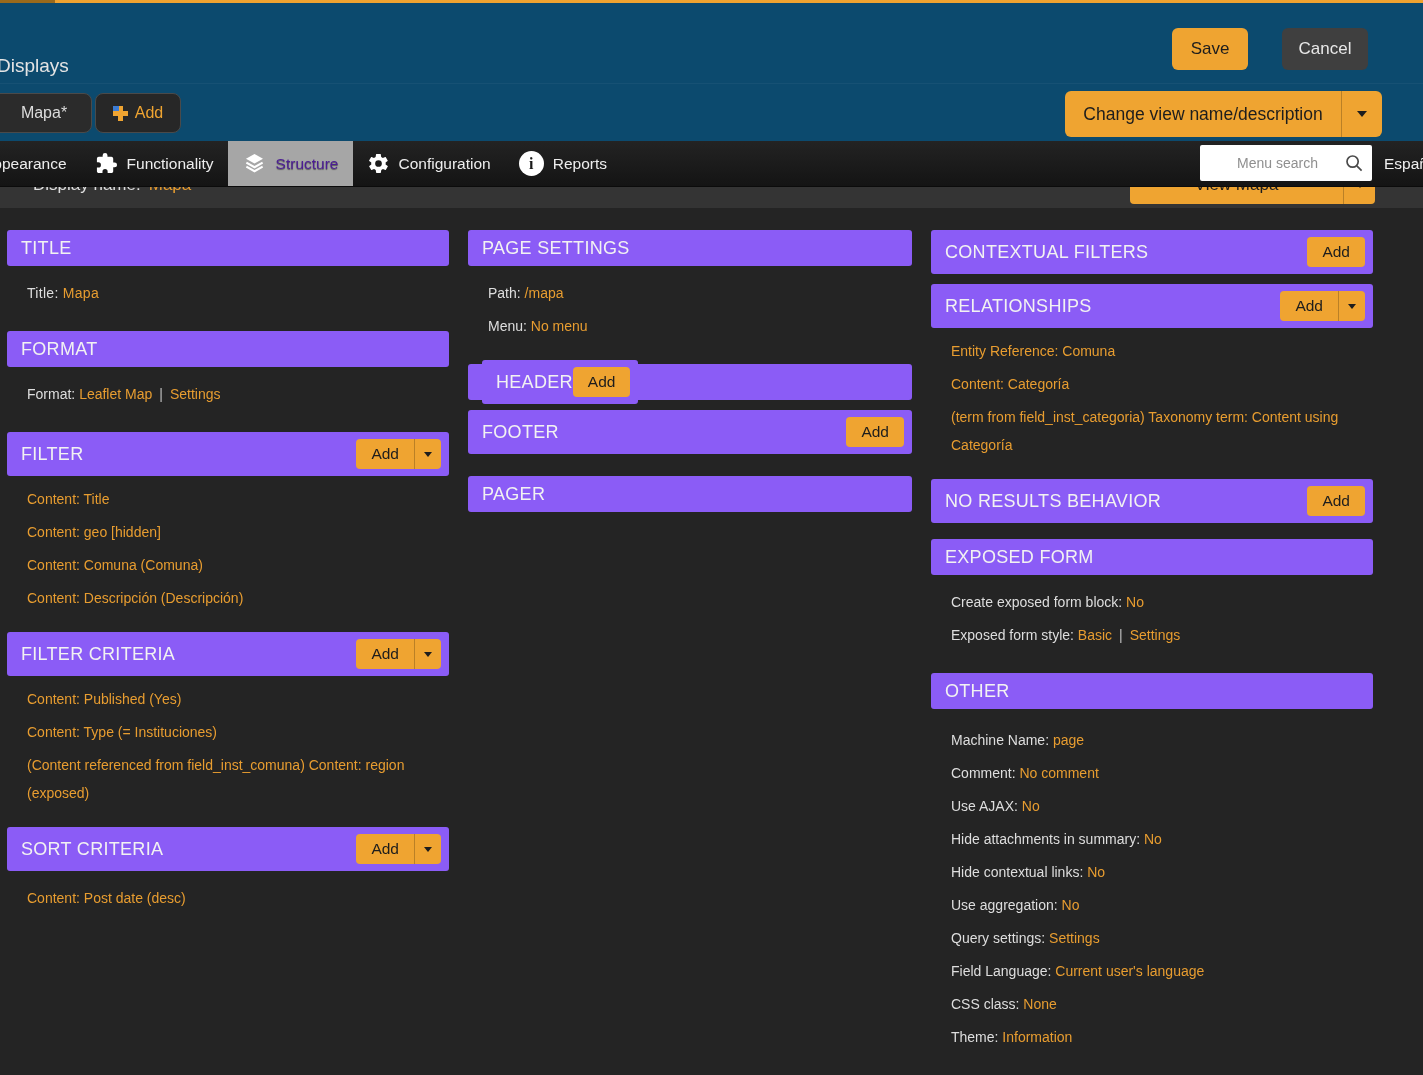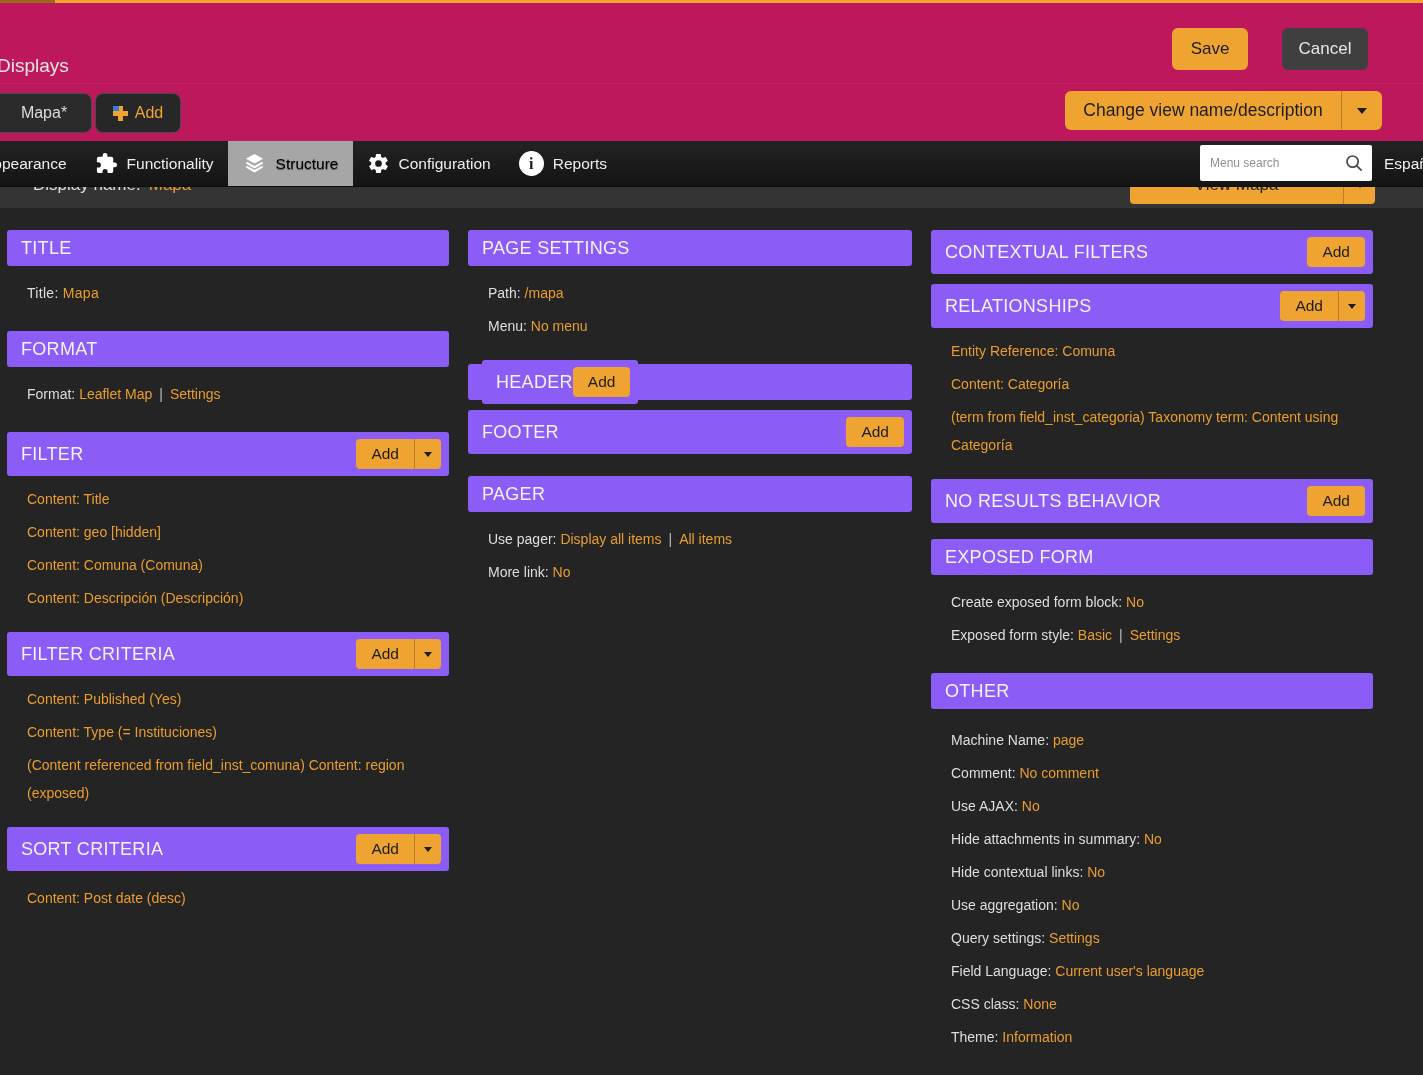--- a/index.html
+++ b/index.html
@@ -6,59 +6,59 @@
   body{
     width:1423px;height:1075px;overflow:hidden;position:relative;
     background:#242424;
     font-family:"Liberation Sans", sans-serif;
     -webkit-font-smoothing:antialiased;
   }
   
   .topstrip{position:absolute;top:0;left:0;width:100%;height:3px;background:#f0a330;z-index:40;}
   .topstrip .seg{position:absolute;left:0;top:0;width:55px;height:3px;background:#9a6a1c;}
   
-  .header{position:absolute;top:3px;left:0;width:100%;height:138px;background:#be185d;}
+  .header{position:absolute;top:3px;left:0;width:100%;height:138px;background:#0c4a6e;}
   .hdr-divider{position:absolute;top:80px;left:0;width:100%;height:1px;background:rgba(255,255,255,0.045);}
   .btn{display:flex;align-items:center;justify-content:center;border:none;cursor:pointer;
        font-family:"Liberation Sans",sans-serif;}
   .btn-save{position:absolute;left:1172px;top:25px;width:76px;height:42px;background:#efa431;
     color:#1d1d1d;font-size:17px;border-radius:6px;}
   .btn-cancel{position:absolute;left:1282px;top:25px;width:86px;height:42px;background:#3f3f3f;
     color:#e8e8e8;font-size:17px;border-radius:6px;}
   .displays-h{position:absolute;left:-3px;top:52px;color:#e4e4e4;font-size:19px;}
   .display-tab{position:absolute;left:-14px;top:90px;width:94px;height:38px;background:#2b2b2b;
     border:1px solid #4a4a4a;border-radius:8px;color:#dcdcdc;font-size:16px;padding-left:10px;}
   .add-display{position:absolute;left:95px;top:90px;width:84px;height:38px;background:#272727;
     border:1px solid #4a4a4a;border-radius:8px;color:#efa431;font-size:16px;gap:7px;}
   .plus-ic{position:relative;width:15px;height:15px;display:inline-block;}
   .plus-blue{position:absolute;left:0;top:0;width:6px;height:6px;background:#3b7bd4;}
   .plus-ic::before{content:'';position:absolute;left:5px;top:0;width:5px;height:15px;background:#efa431;}
   .plus-ic::after{content:'';position:absolute;left:0;top:5px;width:15px;height:5px;background:#efa431;}
-  .change-view{position:absolute;left:1065px;top:88px;width:317px;height:39px;background:#efa431;
+  .change-view{position:absolute;left:1065px;top:88px;width:317px;height:46px;background:#efa431;
     border-radius:6px;color:#1d1d1d;font-size:17.5px;padding:0;}
   .change-view .cv-label{flex:1;text-align:center;}
   .cv-sep{width:1px;height:100%;background:rgba(0,0,0,0.22);}
   .cv-caret{width:40px;display:flex;align-items:center;justify-content:center;}
   .caret{width:0;height:0;border-left:5px solid transparent;border-right:5px solid transparent;
     border-top:6px solid #1d1d1d;display:inline-block;}
   
   .toolbar{position:absolute;top:141px;left:0;width:100%;height:45px;z-index:30;
     background:linear-gradient(#232323,#141414);border-bottom:1px solid #0b0b0b;
     display:flex;align-items:stretch;}
   .tb-tab{display:flex;align-items:center;gap:9px;padding:0 14px;color:#ededed;font-size:15.5px;white-space:nowrap;}
   .tb-tab.first{margin-left:-31px;}
-  .tb-tab.active{background:#a6a6a6;color:#000000;text-shadow:0 1px 1px rgba(0,0,0,0.5);}
+  .tb-tab.active{background:#a6a6a6;color:#4c1d95;text-shadow:0 1px 1px rgba(0,0,0,0.5);}
   .tb-tab svg{display:block;}
   .info-badge{width:25px;height:25px;border-radius:50%;background:#fff;color:#1a1a1a;
     display:flex;align-items:center;justify-content:center;font-family:"Liberation Serif",serif;
     font-weight:bold;font-size:16px;}
   .tb-search{position:absolute;left:1200px;top:4px;width:172px;height:36px;background:#fff;
     border-radius:2px;display:flex;align-items:center;}
   .tb-search input{flex:1;border:none;outline:none;background:transparent;padding:0 0 0 10px;
-    font-size:12px;color:#3b82f6;font-family:"Liberation Sans",sans-serif;width:125px;}
+    font-size:14px;color:#3b82f6;font-family:"Liberation Sans",sans-serif;width:125px;text-align:center;}
   .tb-search input::placeholder{color:#8f8f8f;}
   .tb-search .mag{margin-right:8px;}
   .tb-lang{position:absolute;left:1384px;top:0;height:45px;display:flex;align-items:center;
     color:#f0f0f0;font-size:15.5px;white-space:nowrap;}
   
   .display-bar{position:absolute;top:162px;left:0;width:100%;height:46px;background:#343434;z-index:10;}
   .display-bar .dn{position:absolute;left:33px;top:0;height:46px;display:flex;align-items:center;
     font-size:17px;color:#dedede;gap:8px;}
   .view-btn{position:absolute;left:1130px;top:4px;width:245px;height:38px;background:#efa431;
     border-radius:4px;color:#1d1d1d;font-size:17px;display:flex;align-items:center;}
@@ -272,24 +272,20 @@
           <span class="sec-title">FOOTER</span>
           <button class="add-btn">
             <span class="add-main">Add</span>
           </button>
         </div>
       </div>
       <div class="sec sec-pager">
         <div class="sec-header">
           <span class="sec-title">PAGER</span>
         </div>
-        <div class="sec-body">
-          <div class="row"><span>Use pager: </span> <span class="lnk">Display all items</span><span class="pipe">|</span><span class="lnk">All items</span></div>
-          <div class="row"><span>More link: </span> <span class="lnk">No</span></div>
-        </div>
       </div>
     </div>
     <div class="col col2">
       <div class="sec sec-contextual-filters empty">
         <div class="sec-header has-btn">
           <span class="sec-title">CONTEXTUAL FILTERS</span>
           <button class="add-btn">
             <span class="add-main">Add</span>
           </button>
         </div>

